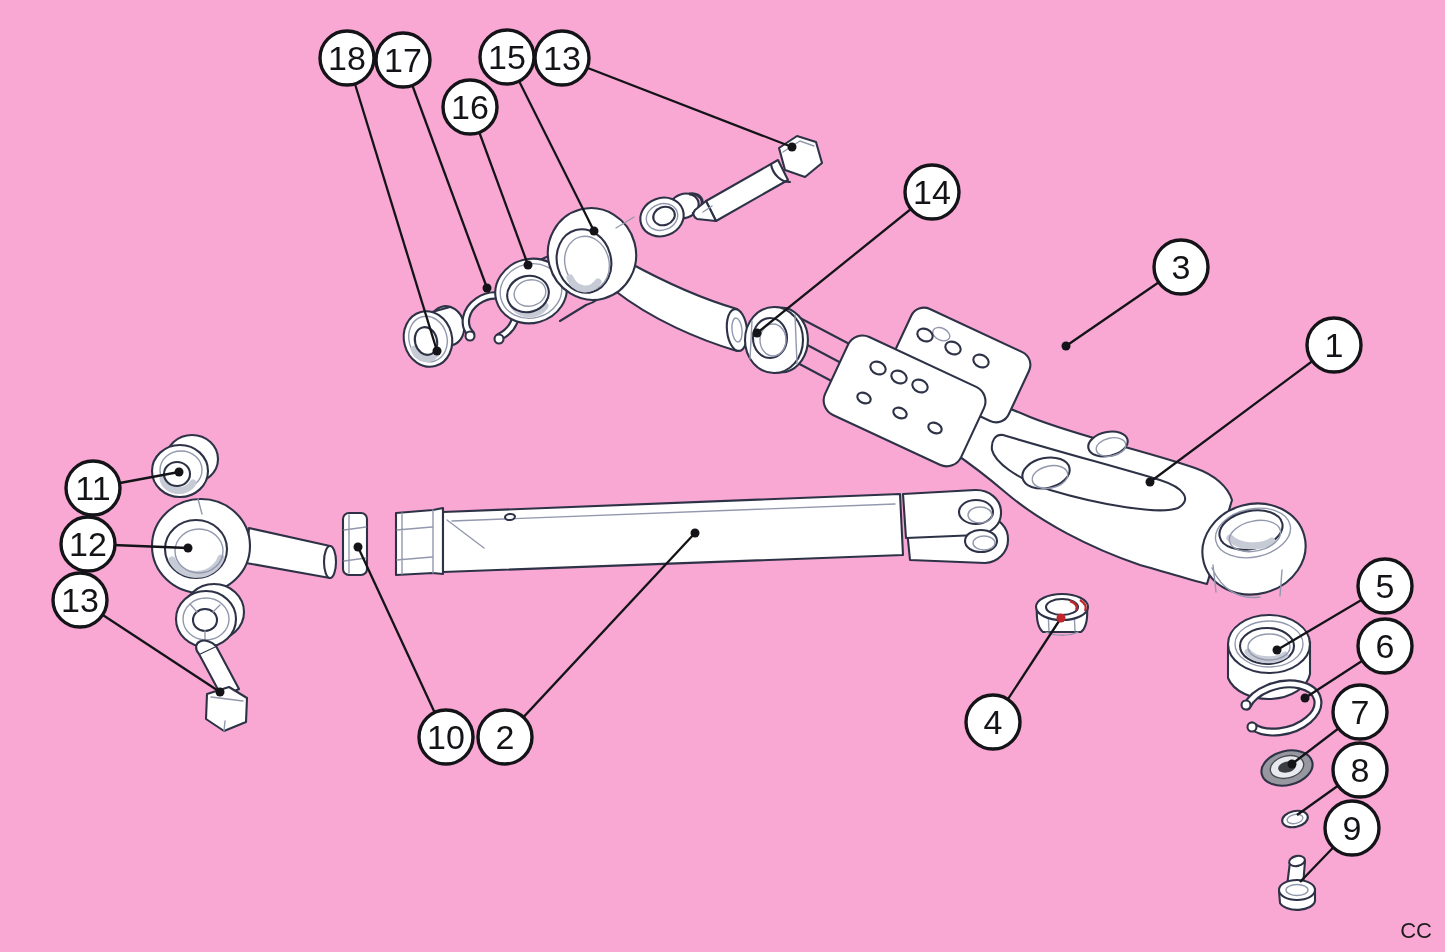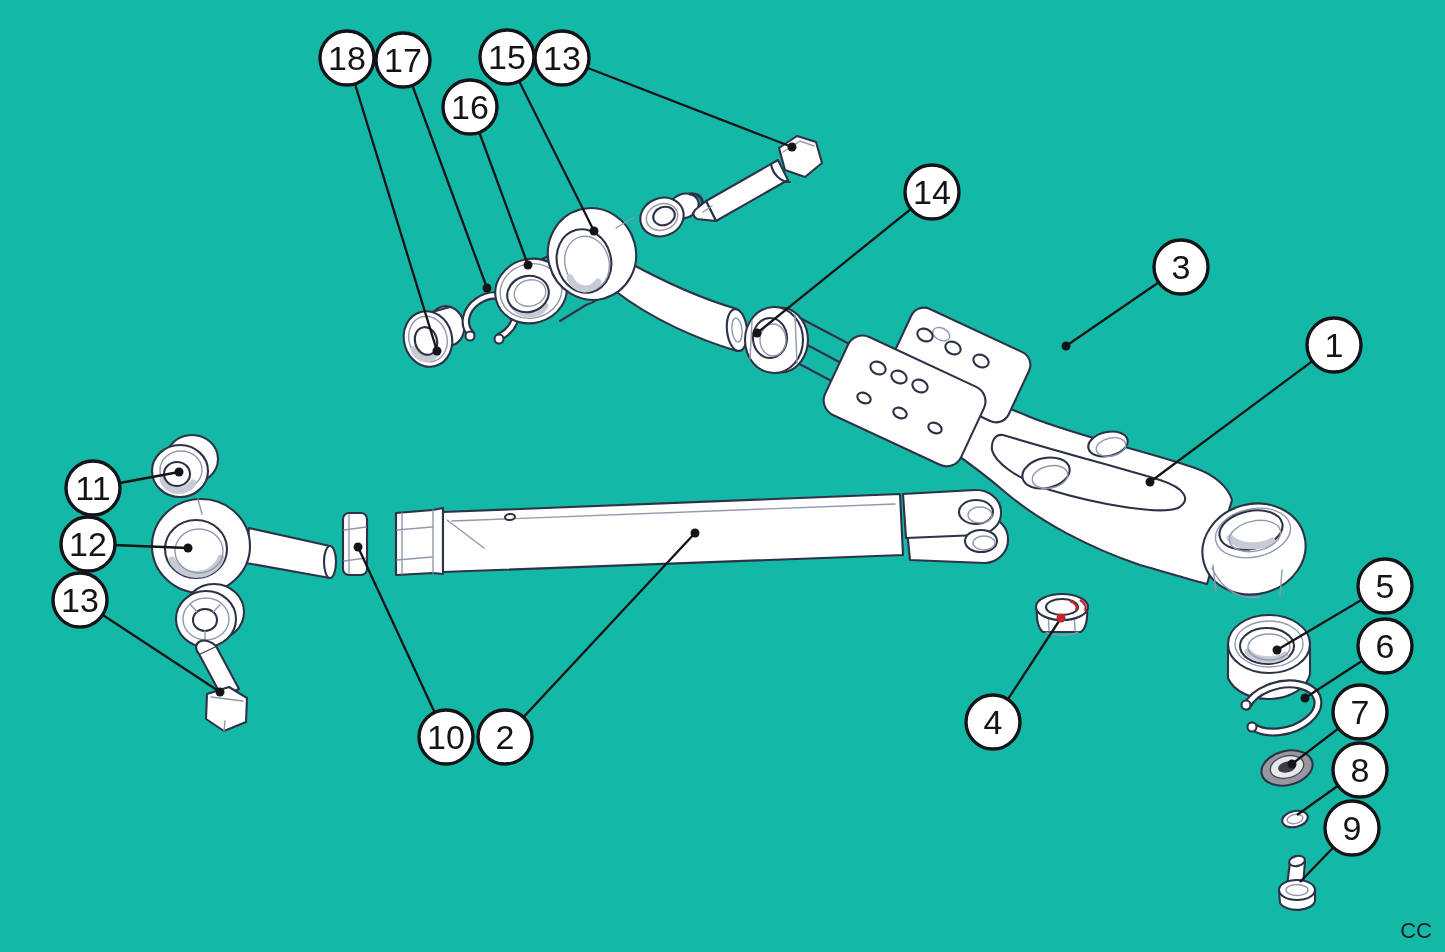--- a/index.html
+++ b/index.html
@@ -1,16 +1,16 @@
 <!DOCTYPE html>
 <html><head>
 <meta charset="utf-8">
 <style>
   html,body{margin:0;padding:0;background:#ffffff;}
-  #stage{position:relative;width:1445px;height:952px;background:#14b8a6;overflow:hidden;
+  #stage{position:relative;width:1445px;height:952px;background:#f9a8d4;overflow:hidden;
          font-family:"Liberation Sans",sans-serif;}
   svg{position:absolute;left:0;top:0;}
   .outline{stroke:#2e3247;stroke-width:2.1;fill:none;stroke-linecap:round;stroke-linejoin:round;}
   .outline-f{stroke:#2e3247;stroke-width:2.1;fill:#ffffff;stroke-linecap:round;stroke-linejoin:round;}
   .thin{stroke:#9298ad;stroke-width:1.4;fill:none;stroke-linecap:round;}
   .shade{stroke:#c7cbd6;stroke-width:7;fill:none;stroke-linecap:round;}
   .callout-circle{fill:#ffffff;}
   .callout-text{font-family:"Liberation Sans",sans-serif;text-anchor:middle;}
   .watermark{font-family:"Liberation Sans",sans-serif;text-anchor:end;fill:#1c1c1c;}
 </style>

